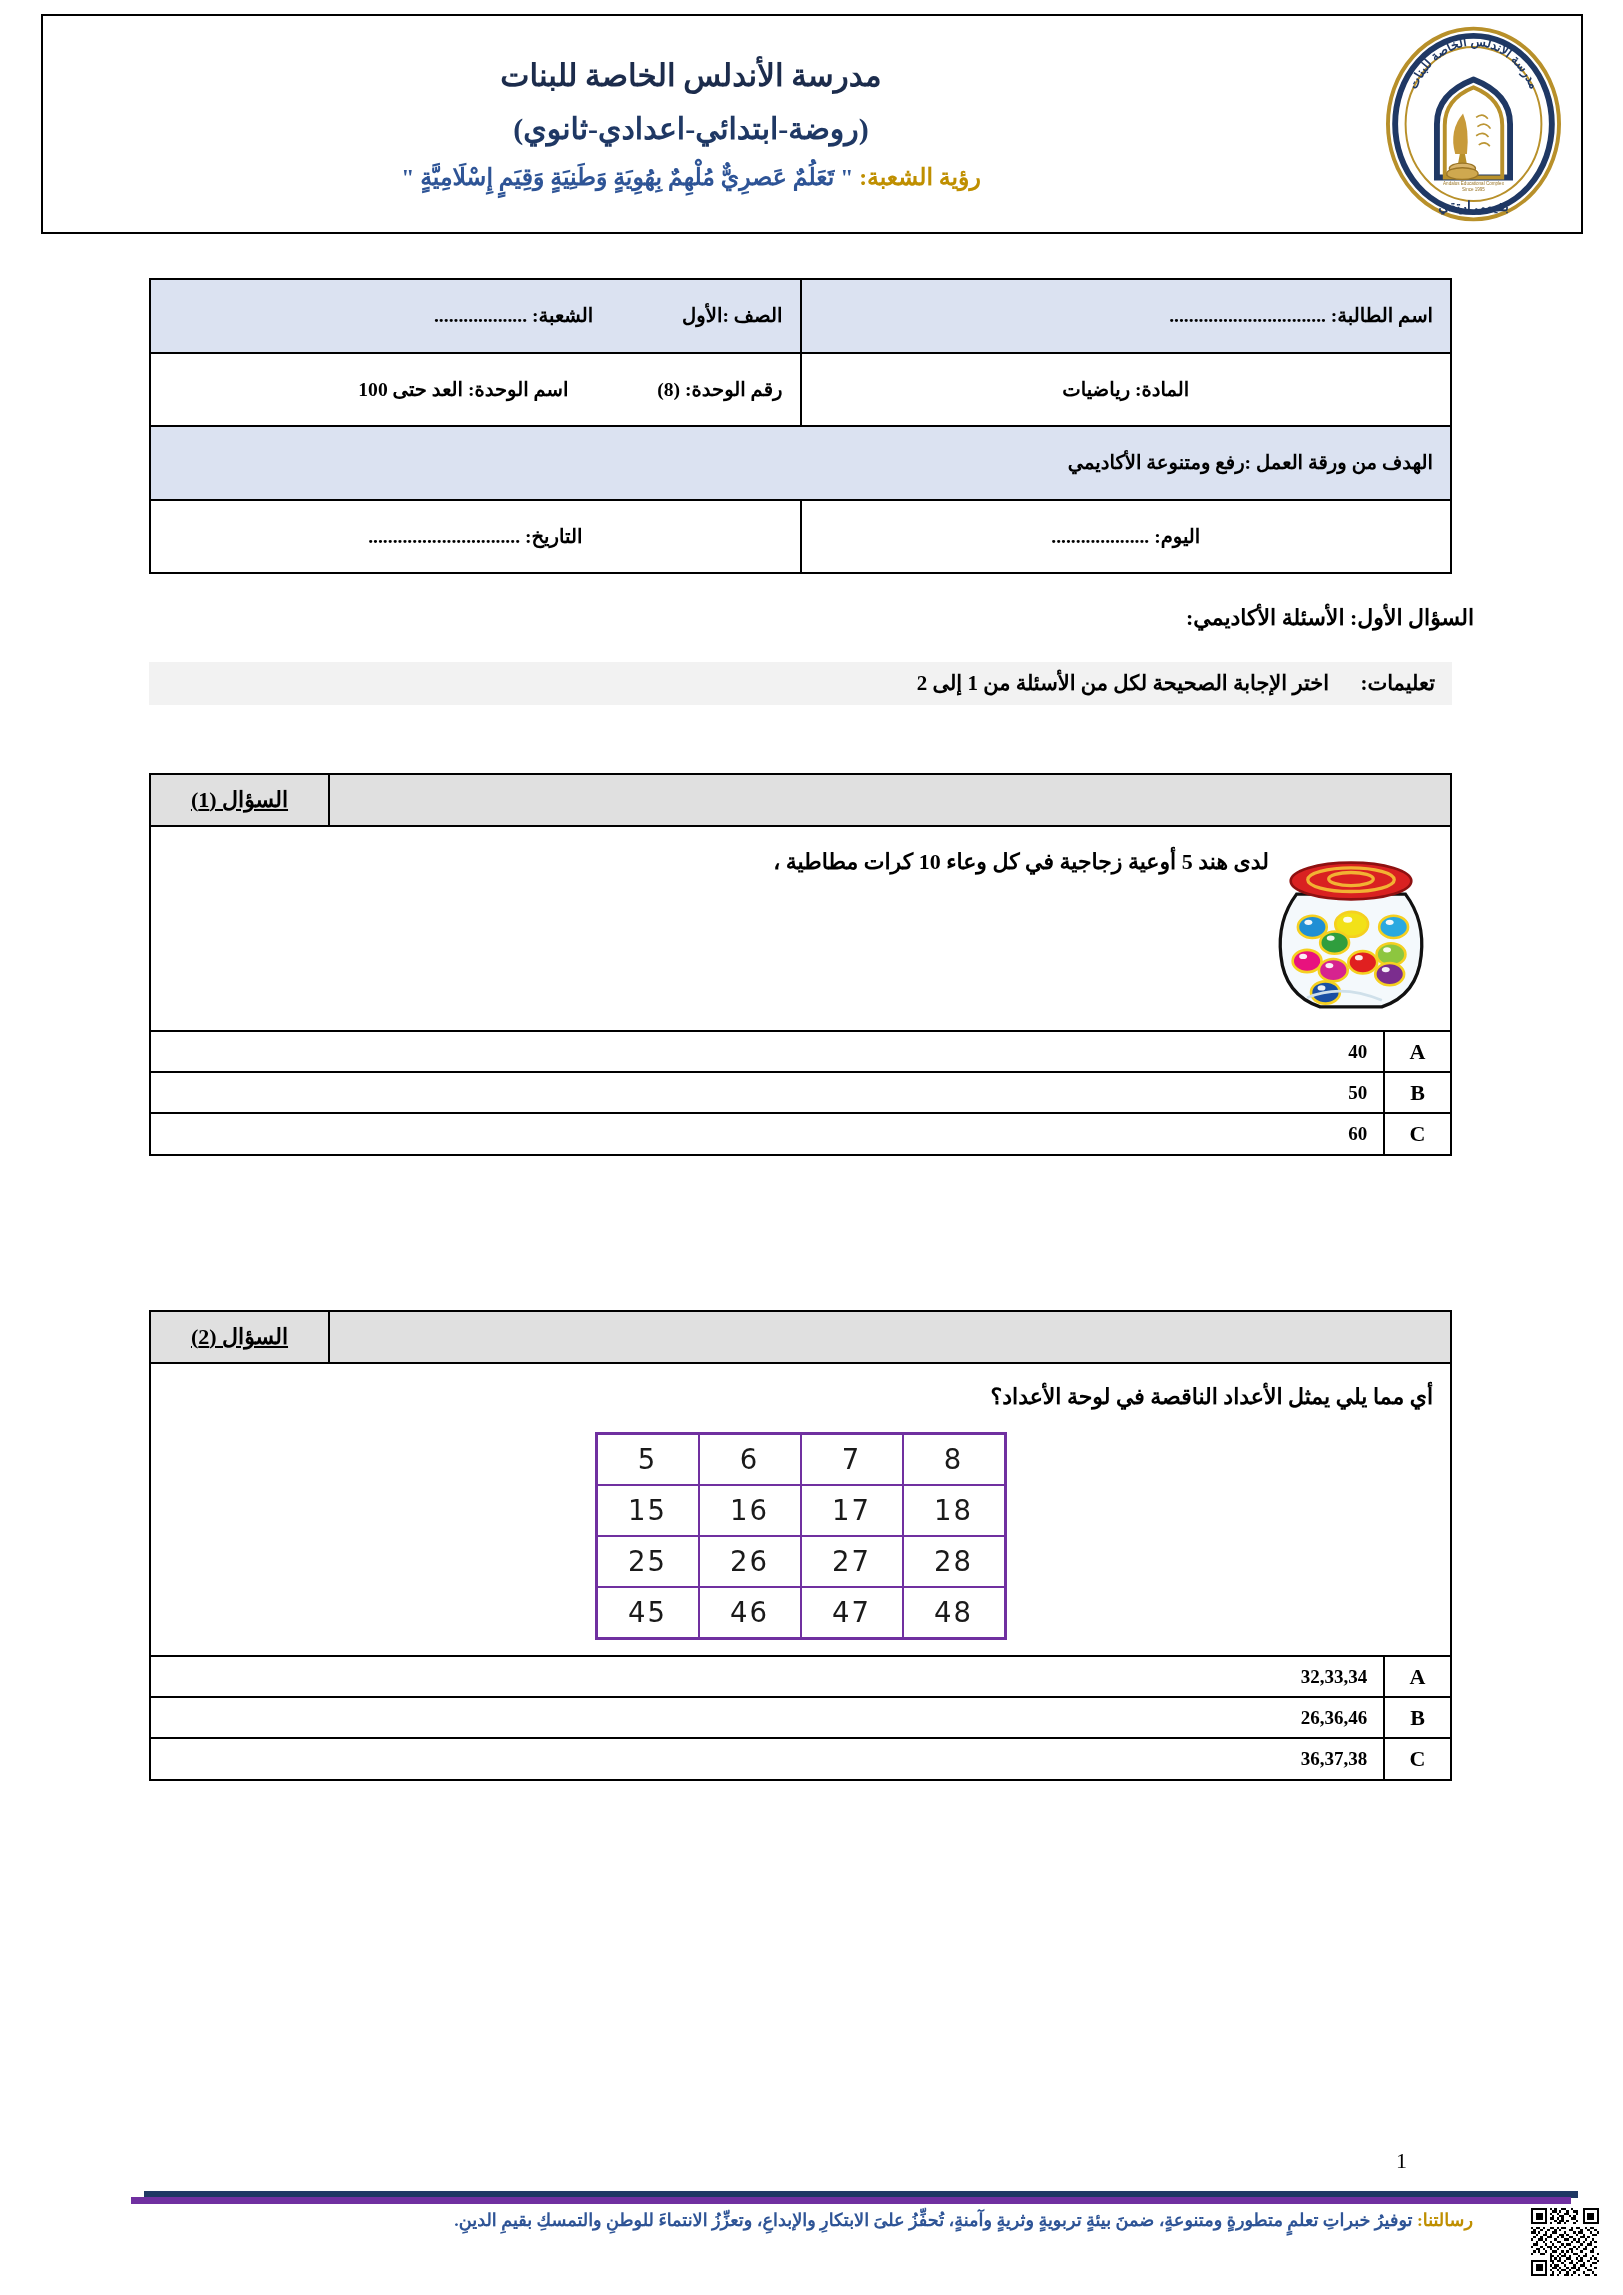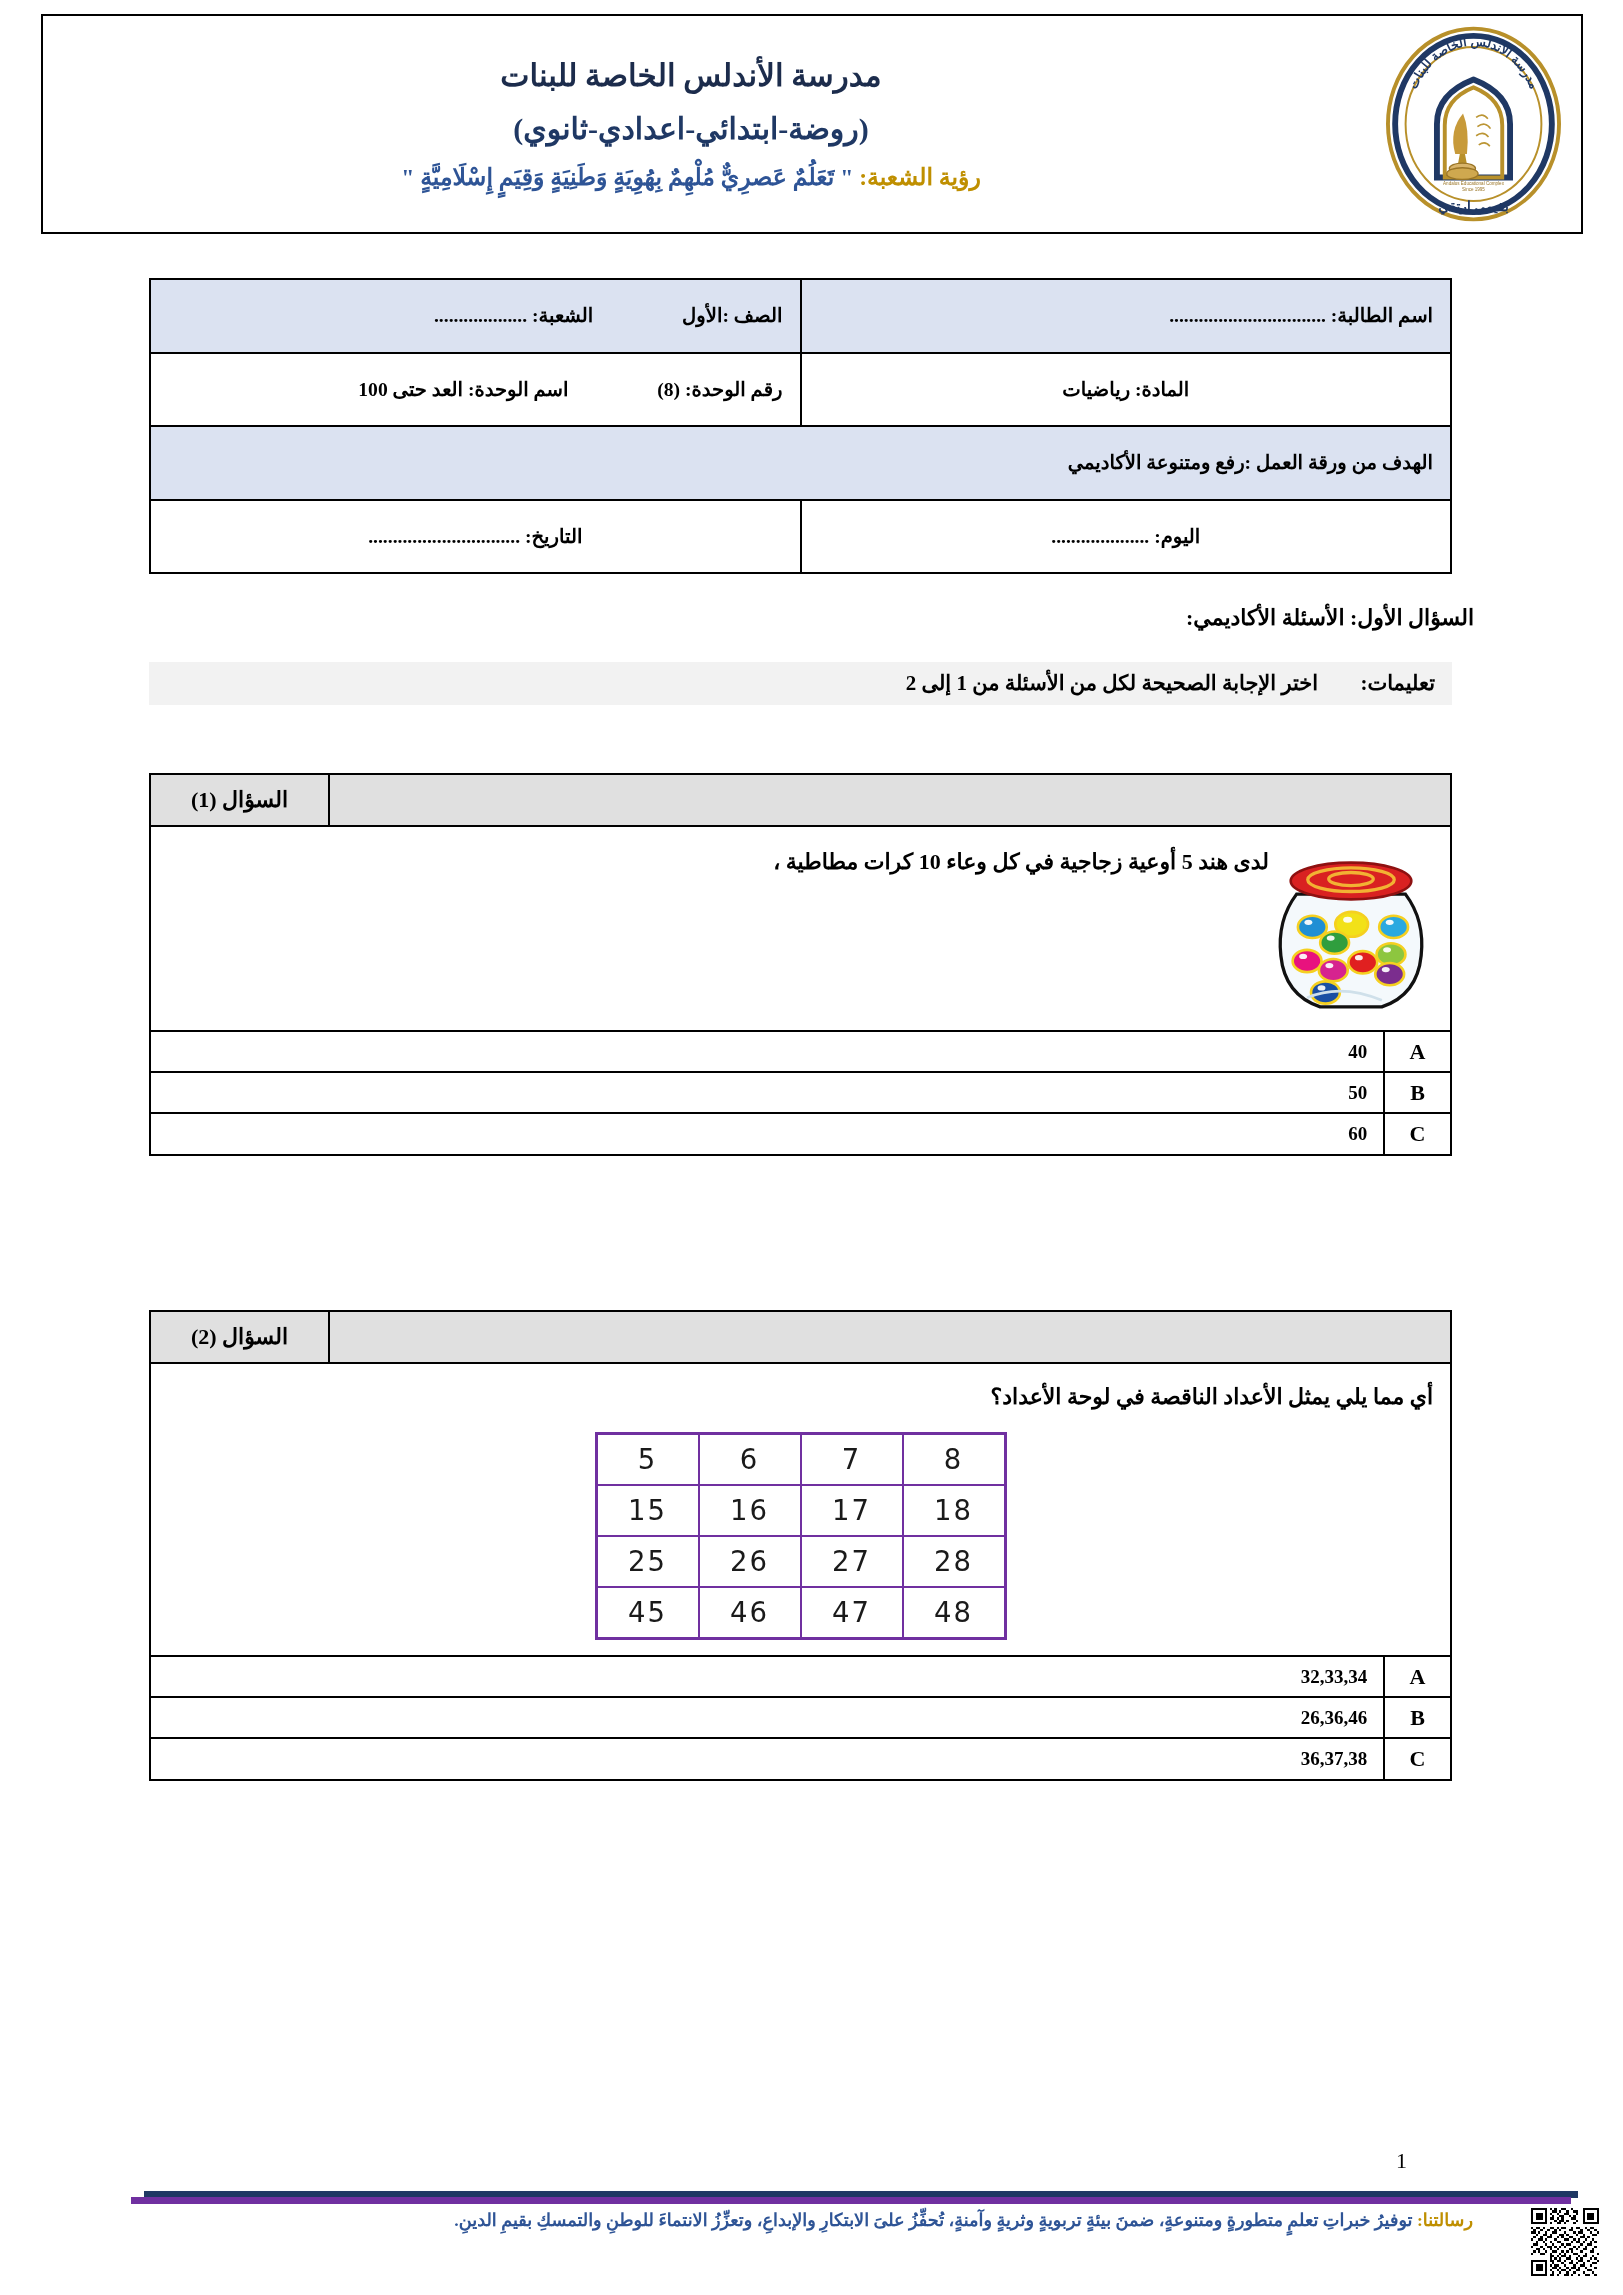--- a/index.html
+++ b/index.html
@@ -125,40 +125,41 @@
     left: 149px;
     width: 1303px;
     background: #f2f2f2;
     padding: 9.2px 17px;
     box-sizing: border-box;
     font-size: 21px;
     font-weight: bold;
     text-align: right;
     direction: rtl;
   }
-  .instr-label { margin-left: 37px; }
+  .instr-label { margin-left: 26px; }
 
   
   .q-block {
     position: absolute;
     left: 149px;
     width: 1303px;
     border: 2px solid #000000;
     box-sizing: border-box;
     background: #ffffff;
   }
   #question-1 { top: 773px; }
   #question-2 { top: 1310px; }
 
   .q-header {
     display: flex;
     flex-direction: row;
     border-bottom: 2px solid #000000;
     background: #e0e0e0;
     height: 50px;
+    text-decoration: underline;
   }
   .q-header-blank {
     flex: 1 1 auto;
     border-left: 2px solid #000000;
   }
   .q-header-label {
     width: 177px;
     flex: none;
     display: flex;
     align-items: center;

